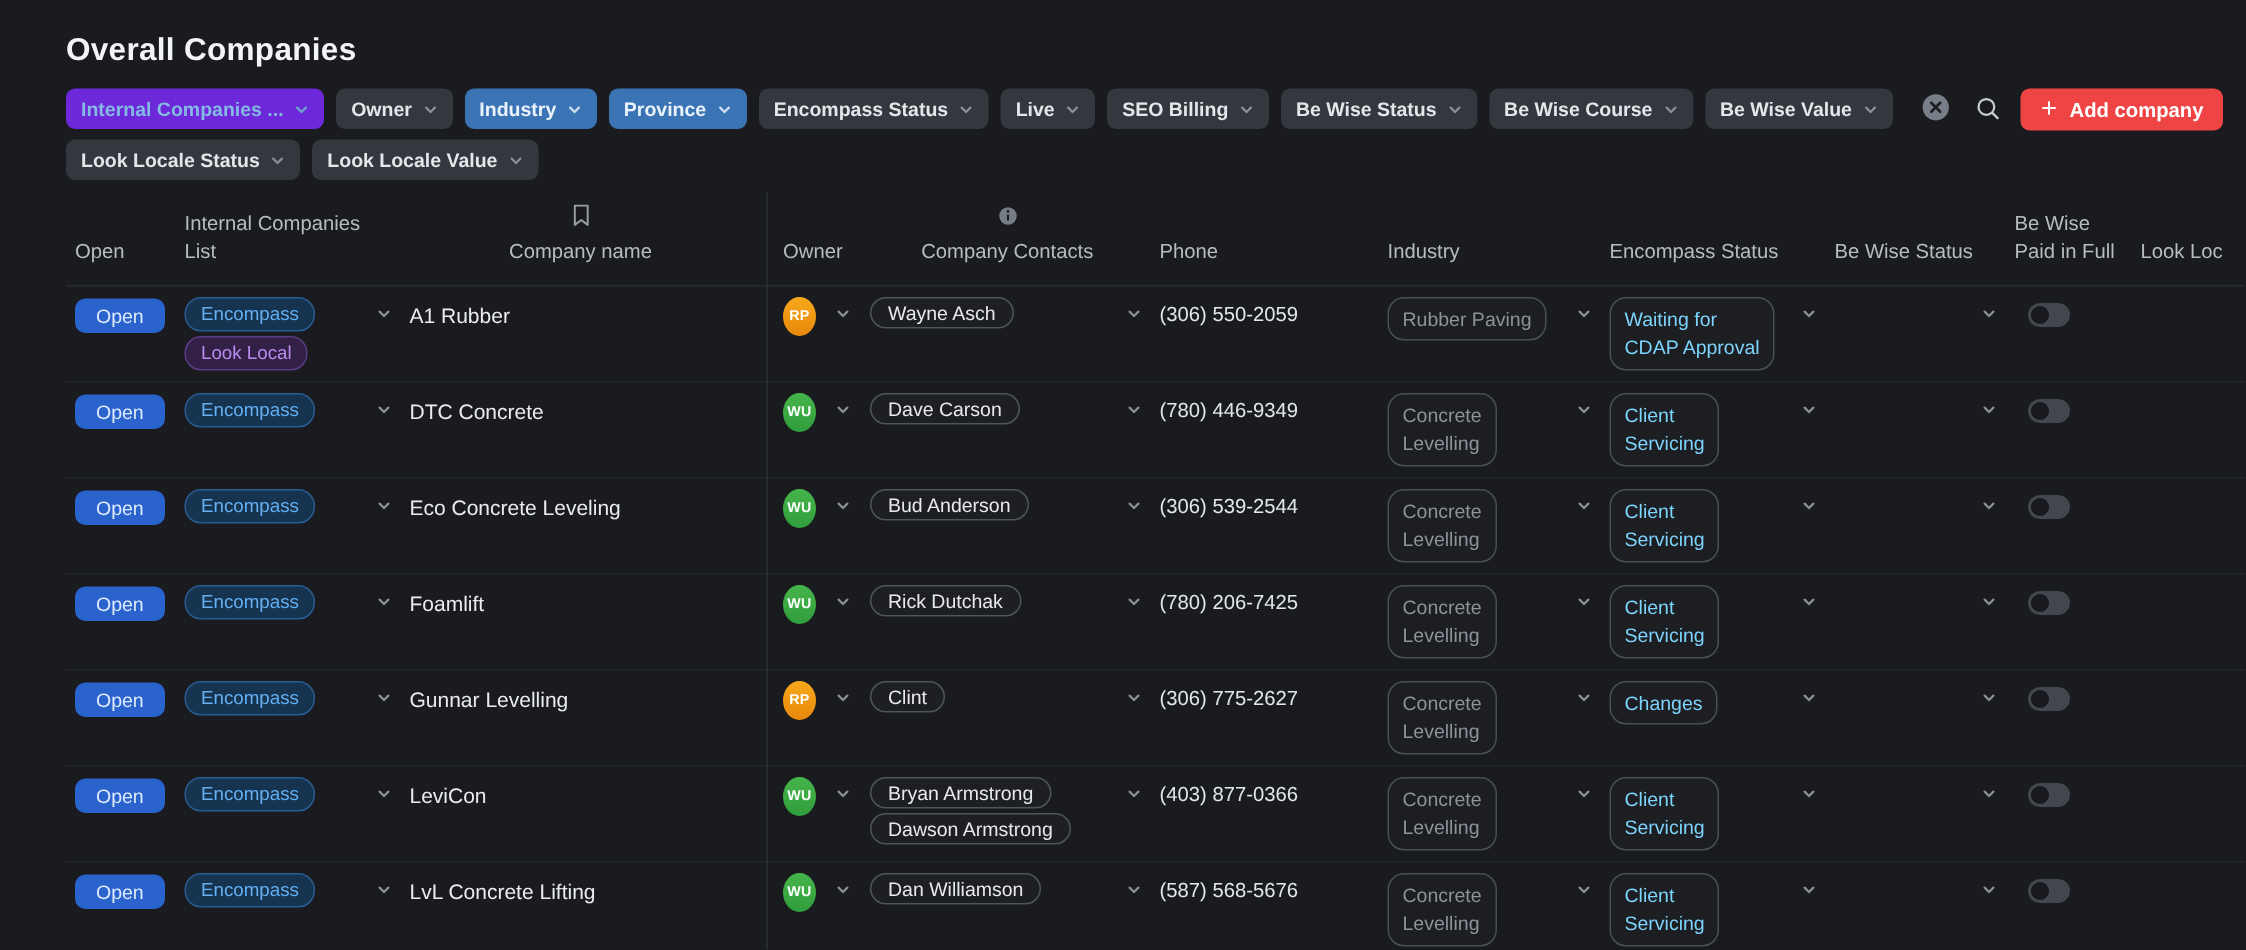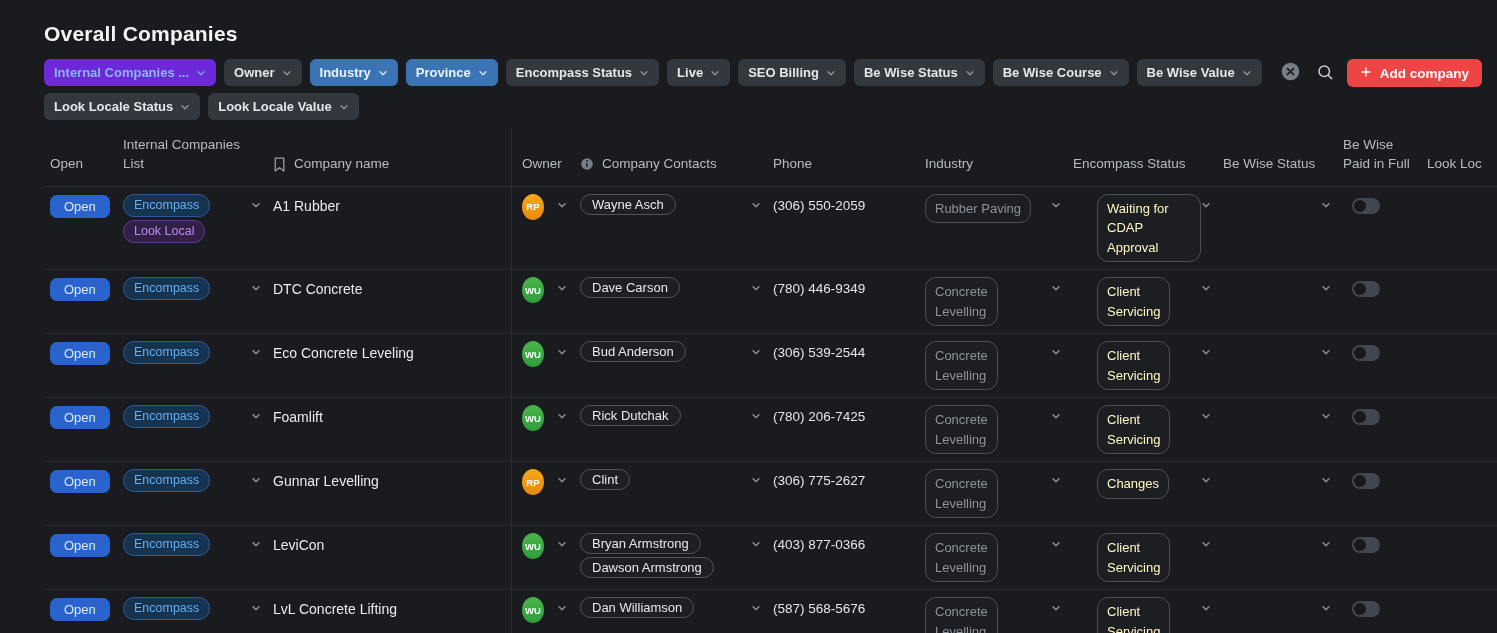--- a/index.html
+++ b/index.html
@@ -43,21 +43,21 @@
   }
   .vline { position:absolute; left:467px; top:0; bottom:0; width:1px; background:#2b2e34; }
 
   .thead {
     display:grid; grid-template-columns:var(--cols);
     align-items:end; padding:8px 0 12px; border-bottom:1px solid #2a2d33;
     color:#b7bbc2; font-size:13.5px;
   }
   .th { padding-right:10px; line-height:1.4; }
   .th-open { padding-left:6px; }
-  .th-flex { display:flex; align-items:center; gap:8px; }
+  .th-flex { display:flex; align-items:center; gap:8px;flex-direction:column; }
   .th-owner { padding-left:11px; }
   .th-lookloc { white-space:nowrap; overflow:hidden; }
   .hicon { display:inline-flex; flex:0 0 auto; }
 
   .trow {
     display:grid; grid-template-columns:var(--cols);
     padding:7px 0; min-height:58px; border-bottom:1px solid #24272d; align-items:start;
   }
   .cell { display:flex; align-items:flex-start; justify-content:space-between; padding-right:12px; min-height:26px; }
   .chev { color:#8a8f98; display:inline-flex; }
@@ -93,21 +93,21 @@
     font-size:13px; color:#e7e9ec; background:rgba(255,255,255,0.02); white-space:nowrap;
   }
 
   .phone-text { font-size:13.5px; color:#e3e6ea; padding-top:4px; }
 
   .box {
     display:inline-block; border:1px solid #4a4f57; border-radius:11px; padding:4px 9px;
     font-size:13px; line-height:1.5; white-space:pre-line; background:rgba(255,255,255,0.015);
   }
   .industry-box { color:#8d939b; }
-  .status-box { color:#fef9c3;margin-left:24px; }
+  .status-box { color:#7dd3fc; }
 
   .cell-bewise { justify-content:flex-end; }
   .cell-toggle { justify-content:flex-start; padding-left:9px; padding-top:4px; }
   .toggle { width:28px; height:16px; border-radius:9px; background:#42464e; position:relative; display:inline-block; cursor:pointer; }
   .toggle .knob { position:absolute; left:2px; top:2px; width:12px; height:12px; border-radius:50%; background:#17191d; }
 </style>
 </head>
 <body>
 
 <div class="app">

